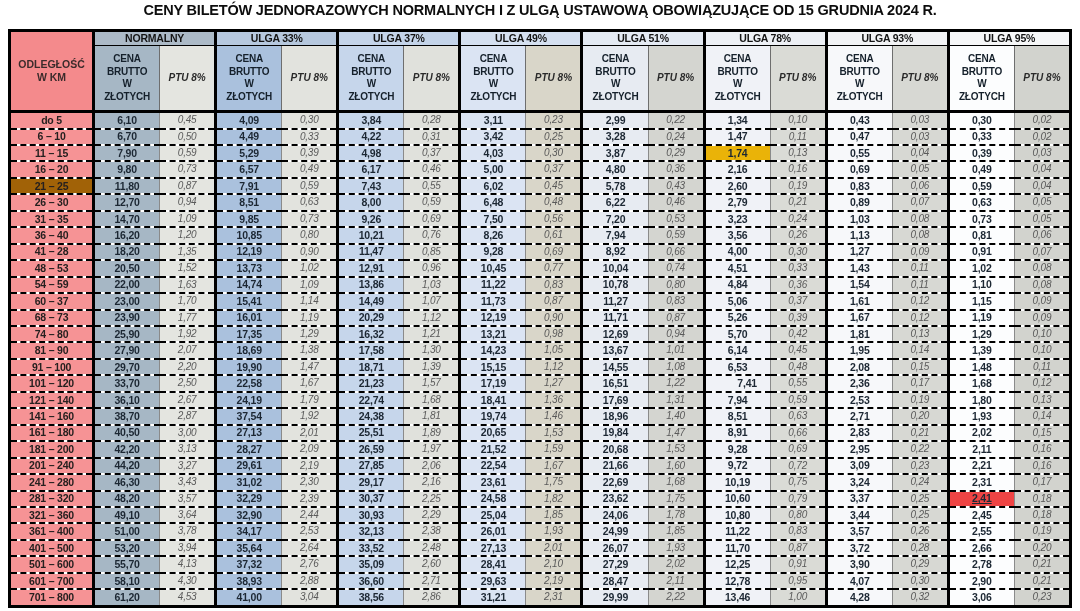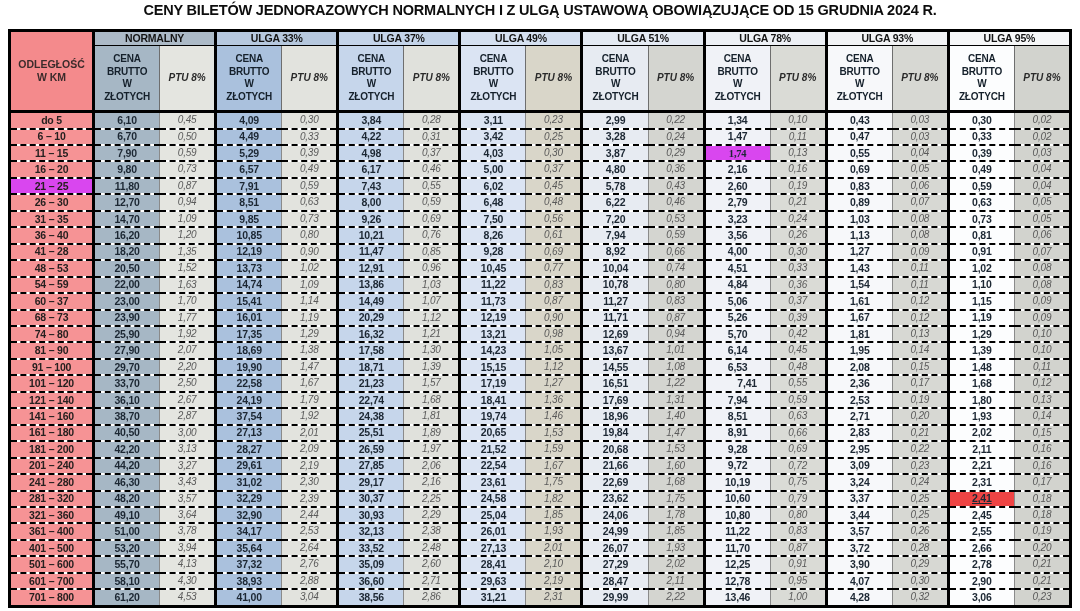--- a/index.html
+++ b/index.html
@@ -146,21 +146,21 @@
         <td class="cena" style="background: rgb(166, 183, 197);">7,90</td>
         <td class="ptu" style="background: rgb(228, 229, 224);">0,59</td>
         <td class="cena" style="background: rgb(170, 193, 221);">5,29</td>
         <td class="ptu" style="background: rgb(226, 227, 222);">0,39</td>
         <td class="cena" style="background: rgb(198, 214, 235);">4,98</td>
         <td class="ptu" style="background: rgb(224, 225, 220);">0,37</td>
         <td class="cena" style="background: rgb(219, 228, 243);">4,03</td>
         <td class="ptu" style="background: rgb(217, 214, 201);">0,30</td>
         <td class="cena" style="background: rgb(231, 235, 242);">3,87</td>
         <td class="ptu" style="background: rgb(212, 213, 208);">0,29</td>
-        <td class="cena" style="background: #d946ef; font-family: Liberation Serif, serif;">1,74</td>
+        <td class="cena" style="background: #eab308;">1,74</td>
         <td class="ptu" style="background: rgb(218, 219, 214);">0,13</td>
         <td class="cena" style="background: rgb(247, 248, 250);">0,55</td>
         <td class="ptu" style="background: rgb(215, 216, 211);">0,04</td>
         <td class="cena" style="background: rgb(252, 253, 254);">0,39</td>
         <td class="ptu" style="background: rgb(210, 211, 206);">0,03</td>
       </tr>
       <tr>
         <td class="km" style="background: rgb(246, 147, 149);">16 – 20</td>
         <td class="cena" style="background: rgb(166, 183, 197);">9,80</td>
         <td class="ptu" style="background: rgb(228, 229, 224);">0,73</td>
@@ -173,21 +173,21 @@
         <td class="cena" style="background: rgb(231, 235, 242);">4,80</td>
         <td class="ptu" style="background: rgb(212, 213, 208);">0,36</td>
         <td class="cena" style="background: rgb(240, 242, 247);">2,16</td>
         <td class="ptu" style="background: rgb(218, 219, 214);">0,16</td>
         <td class="cena" style="background: rgb(247, 248, 250);">0,69</td>
         <td class="ptu" style="background: rgb(215, 216, 211);">0,05</td>
         <td class="cena" style="background: rgb(252, 253, 254);">0,49</td>
         <td class="ptu" style="background: rgb(210, 211, 206);">0,04</td>
       </tr>
       <tr>
-        <td class="km" style="background: #d946ef;">21 – 25</td>
+        <td class="km" style="background: #a16207;">21 – 25</td>
         <td class="cena" style="background: rgb(166, 183, 197);">11,80</td>
         <td class="ptu" style="background: rgb(228, 229, 224);">0,87</td>
         <td class="cena" style="background: rgb(170, 193, 221);">7,91</td>
         <td class="ptu" style="background: rgb(226, 227, 222);">0,59</td>
         <td class="cena" style="background: rgb(198, 214, 235);">7,43</td>
         <td class="ptu" style="background: rgb(224, 225, 220);">0,55</td>
         <td class="cena" style="background: rgb(219, 228, 243);">6,02</td>
         <td class="ptu" style="background: rgb(217, 214, 201);">0,45</td>
         <td class="cena" style="background: rgb(231, 235, 242);">5,78</td>
         <td class="ptu" style="background: rgb(212, 213, 208);">0,43</td>

